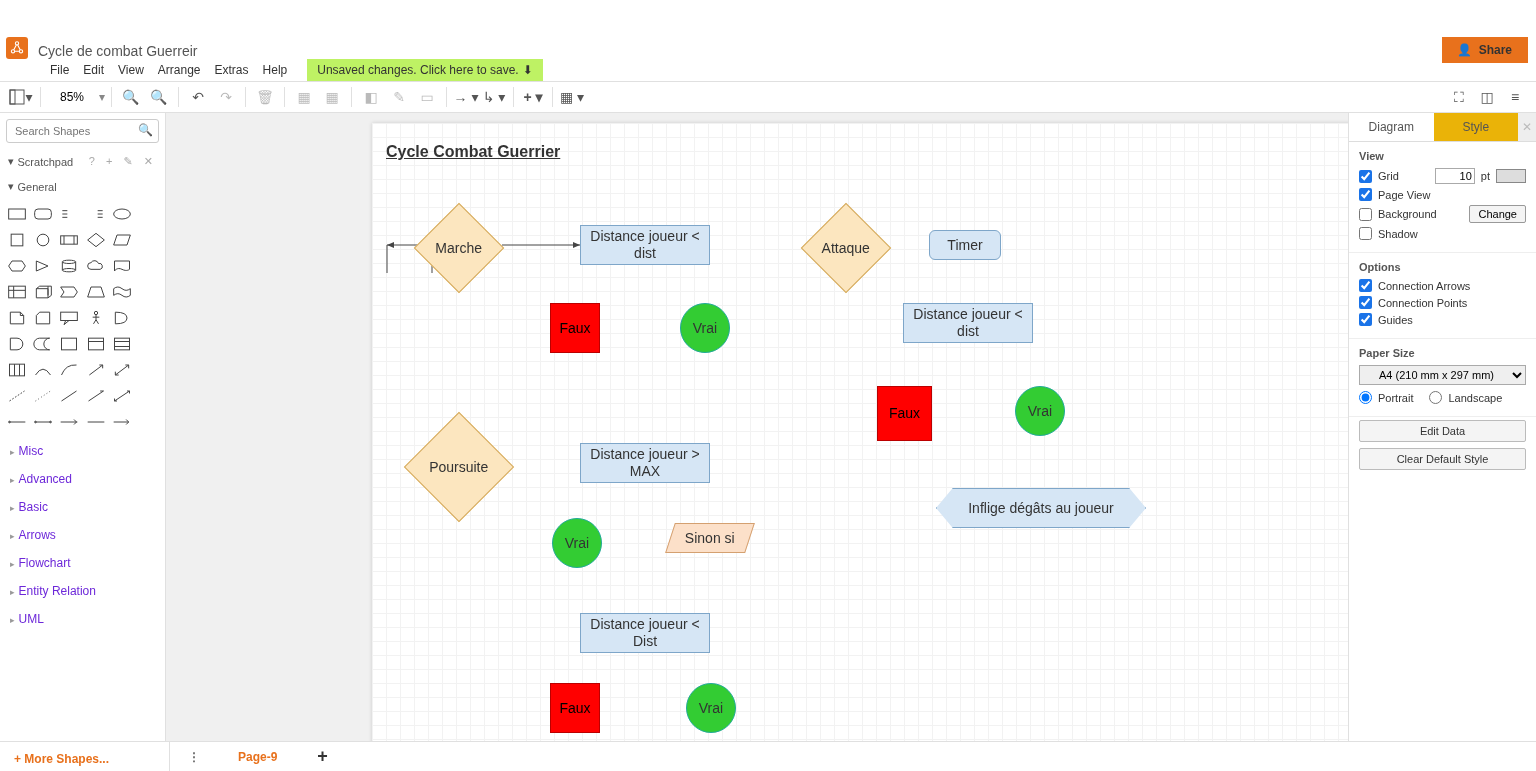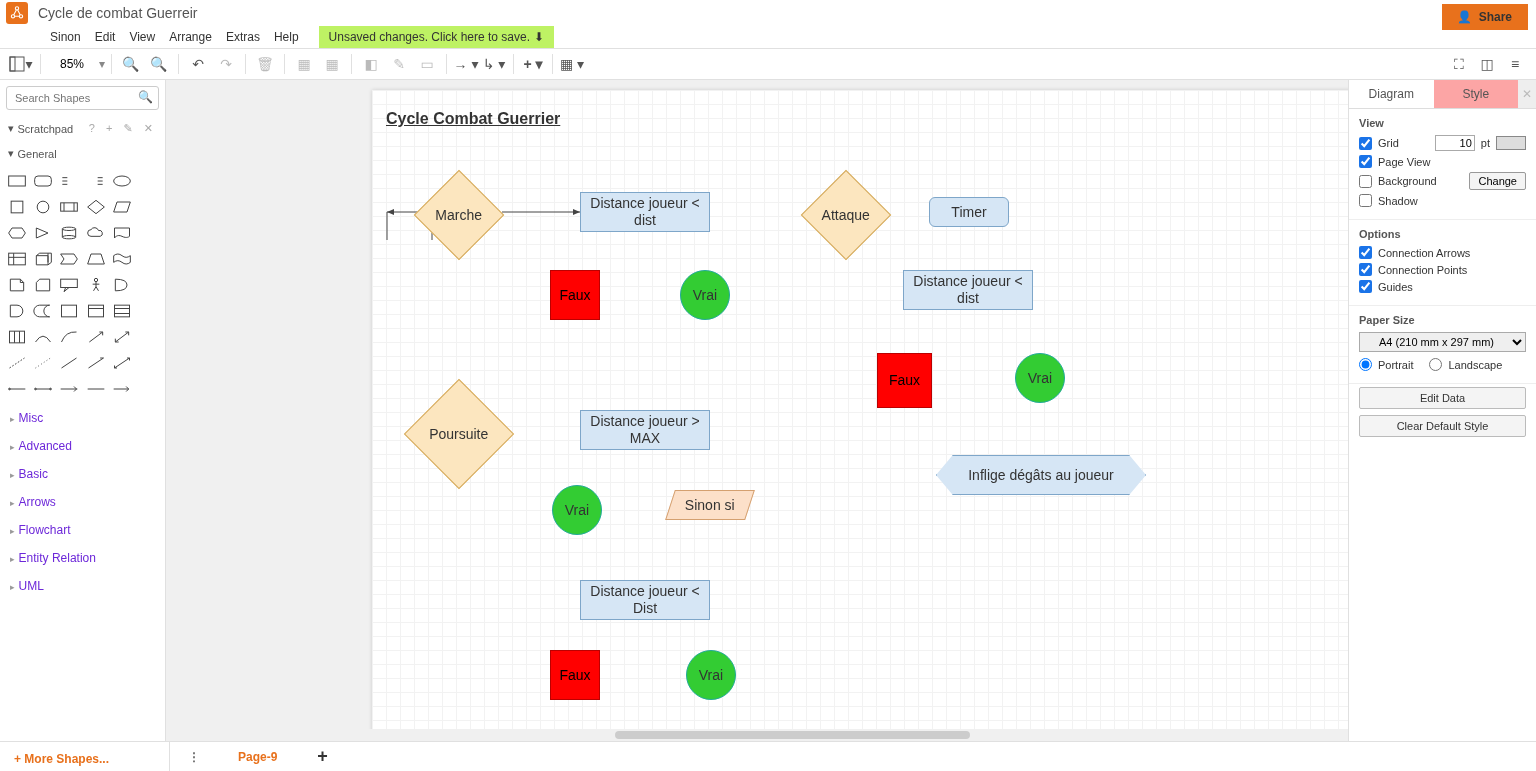--- a/index.html
+++ b/index.html
@@ -1,20 +1,20 @@
 <!DOCTYPE html>
 <html><head>
 <meta charset="utf-8">
 <style>
 * { box-sizing: border-box; margin: 0; padding: 0; font-family: -apple-system, BlinkMacSystemFont, "Segoe UI", Helvetica, Arial, sans-serif; }
 html, body { height: 100%; overflow: hidden; }
 body { background: #fff; font-size: 12px; color: #333; }
 
 
-.titlebar { height: 26px; display: flex; align-items: center; padding: 0 6px; border-bottom: 0; }
+.titlebar { height: 26px; display: flex; align-items: flex-end; padding: 0 6px; border-bottom: 0; margin-top: 33px; }
 .logo { width: 22px; height: 22px; background: #e8711c; border-radius: 3px; display: flex; align-items: center; justify-content: center; margin-right: 10px; }
 .logo svg { width: 16px; height: 16px; }
 .title { font-size: 14px; color: #555; font-weight: 400; flex: 1; }
 .globe { color: #aaa; font-size: 14px; padding: 0 6px; }
 
 .menubar { height: 22px; display: flex; align-items: center; padding: 0 8px 0 50px; gap: 14px; position: relative; }
 .menubar span { cursor: pointer; font-size: 12px; color: #333; }
 .save-btn { background: #bef264; color: #444; padding: 4px 10px; font-size: 11px; cursor: pointer; display: flex; align-items: center; gap: 4px; margin-left: 6px; }
 .share { position: absolute; right: 8px; top: -22px; background: #e8711c; color: #000; padding: 6px 16px; font-size: 13px; font-weight: 600; display: flex; align-items: center; gap: 6px; cursor: pointer; }
 
@@ -64,21 +64,21 @@
 
 .edges { position: absolute; inset: 0; pointer-events: none; }
 .edges line, .edges polyline { stroke: #444; stroke-width: 1; fill: none; marker-end: url(#arrow); }
 
 .hscroll-ghost { position: absolute; bottom: 0; left: 0; right: 0; height: 12px; background: #f0f0f0; }
 .hscroll-thumb { position: absolute; left: 38%; width: 30%; height: 8px; top: 2px; background: #ccc; border-radius: 4px; }
 
 
 .right-panel { width: 188px; border-left: 1px solid #e0e0e0; background: #fff; display: flex; flex-direction: column; font-size: 12px; }
 .tabs { display: flex; border-bottom: 1px solid #ddd; }
-.tab { flex: 1; text-align: center; padding: 7px 0; background: #fca5a5; color: #555; cursor: pointer; font-size: 12px; }
+.tab { flex: 1; text-align: center; padding: 7px 0; background: #eab308; color: #555; cursor: pointer; font-size: 12px; }
 .tab.active { background: #fff; font-weight: 400; }
 .tab-close { width: 18px; text-align: center; color: #bbb; cursor: pointer; padding: 7px 4px; background: #eee; }
 .rp-section { padding: 8px 10px; border-bottom: 1px solid #eee; }
 .rp-section h4 { font-size: 11px; font-weight: 700; margin-bottom: 6px; color: #555; }
 .rp-row { display: flex; align-items: center; gap: 6px; margin: 4px 0; font-size: 11px; }
 .rp-row input[type=checkbox] { accent-color: #1a73e8; }
 .num-input { width: 40px; border: 1px solid #aaa; padding: 1px 2px; font-size: 11px; text-align: right; }
 .color-swatch { width: 30px; height: 14px; border: 1px solid #888; background: #ddd; }
 .btn-sm { border: 1px solid #999; background: #f4f4f4; padding: 2px 8px; font-size: 11px; cursor: pointer; border-radius: 2px; }
 .rp-select { width: 100%; border: 1px solid #aaa; padding: 2px; font-size: 11px; text-align: center; }
@@ -103,21 +103,21 @@
           <circle cx="18" cy="17" r="2.5"></circle>
           <path d="M11 7.5 7 15M13 7.5l4 7.5M8.5 17h7"></path>
         </g>
       </svg>
   </div>
   <div class="title">Cycle de combat Guerreir</div>
   <div class="globe">🌐</div>
 </div>
 
 <div class="menubar">
-  <span>Sinon</span>
+  <span>File</span>
   <span>Edit</span>
   <span>View</span>
   <span>Arrange</span>
   <span>Extras</span>
   <span>Help</span>
   <div class="save-btn">
       <span>Unsaved changes. Click here to save.</span> 
       <span>⬇</span>
     </div>
   <div class="share">
@@ -495,21 +495,21 @@
         <div class="node parallelogram" style="left:298px; top:400px; width:80px; height:30px;">
             <span>Sinon si</span>
           </div>
         <div class="node rect" style="left:208px; top:490px; width:130px; height:40px;">Distance joueur &lt; Dist</div>
         <div class="node square-red" style="left:178px; top:560px; width:50px; height:50px;">Faux</div>
         <div class="node circle-green" style="left:314px; top:560px; width:50px; height:50px;">Vrai</div>
 
         <div class="node diamond" style="left:442px; top:93px; width:64px; height:64px;">
             <span>Attaque</span>
           </div>
-        <div class="node rect" style="left:557px; top:107px; width:80px; height:30px; border-radius:6px;">Timer</div>
+        <div class="node rect" style="left:557px; top:107px; width:72px; height:30px; border-radius:6px;">Timer</div>
         <div class="node rect" style="left:531px; top:180px; width:130px; height:40px;">Distance joueur &lt; dist</div>
         <div class="node square-red" style="left:505px; top:263px; width:55px; height:55px;">Faux</div>
         <div class="node circle-green" style="left:643px; top:263px; width:50px; height:50px;">Vrai</div>
         <div class="node hexagon" style="left:564px; top:365px; width:210px; height:40px;">Inflige dégâts au joueur</div>
       </div>
     </div>
     <div class="hscroll-ghost">
         <div class="hscroll-thumb"></div>
       </div>
   </div>

